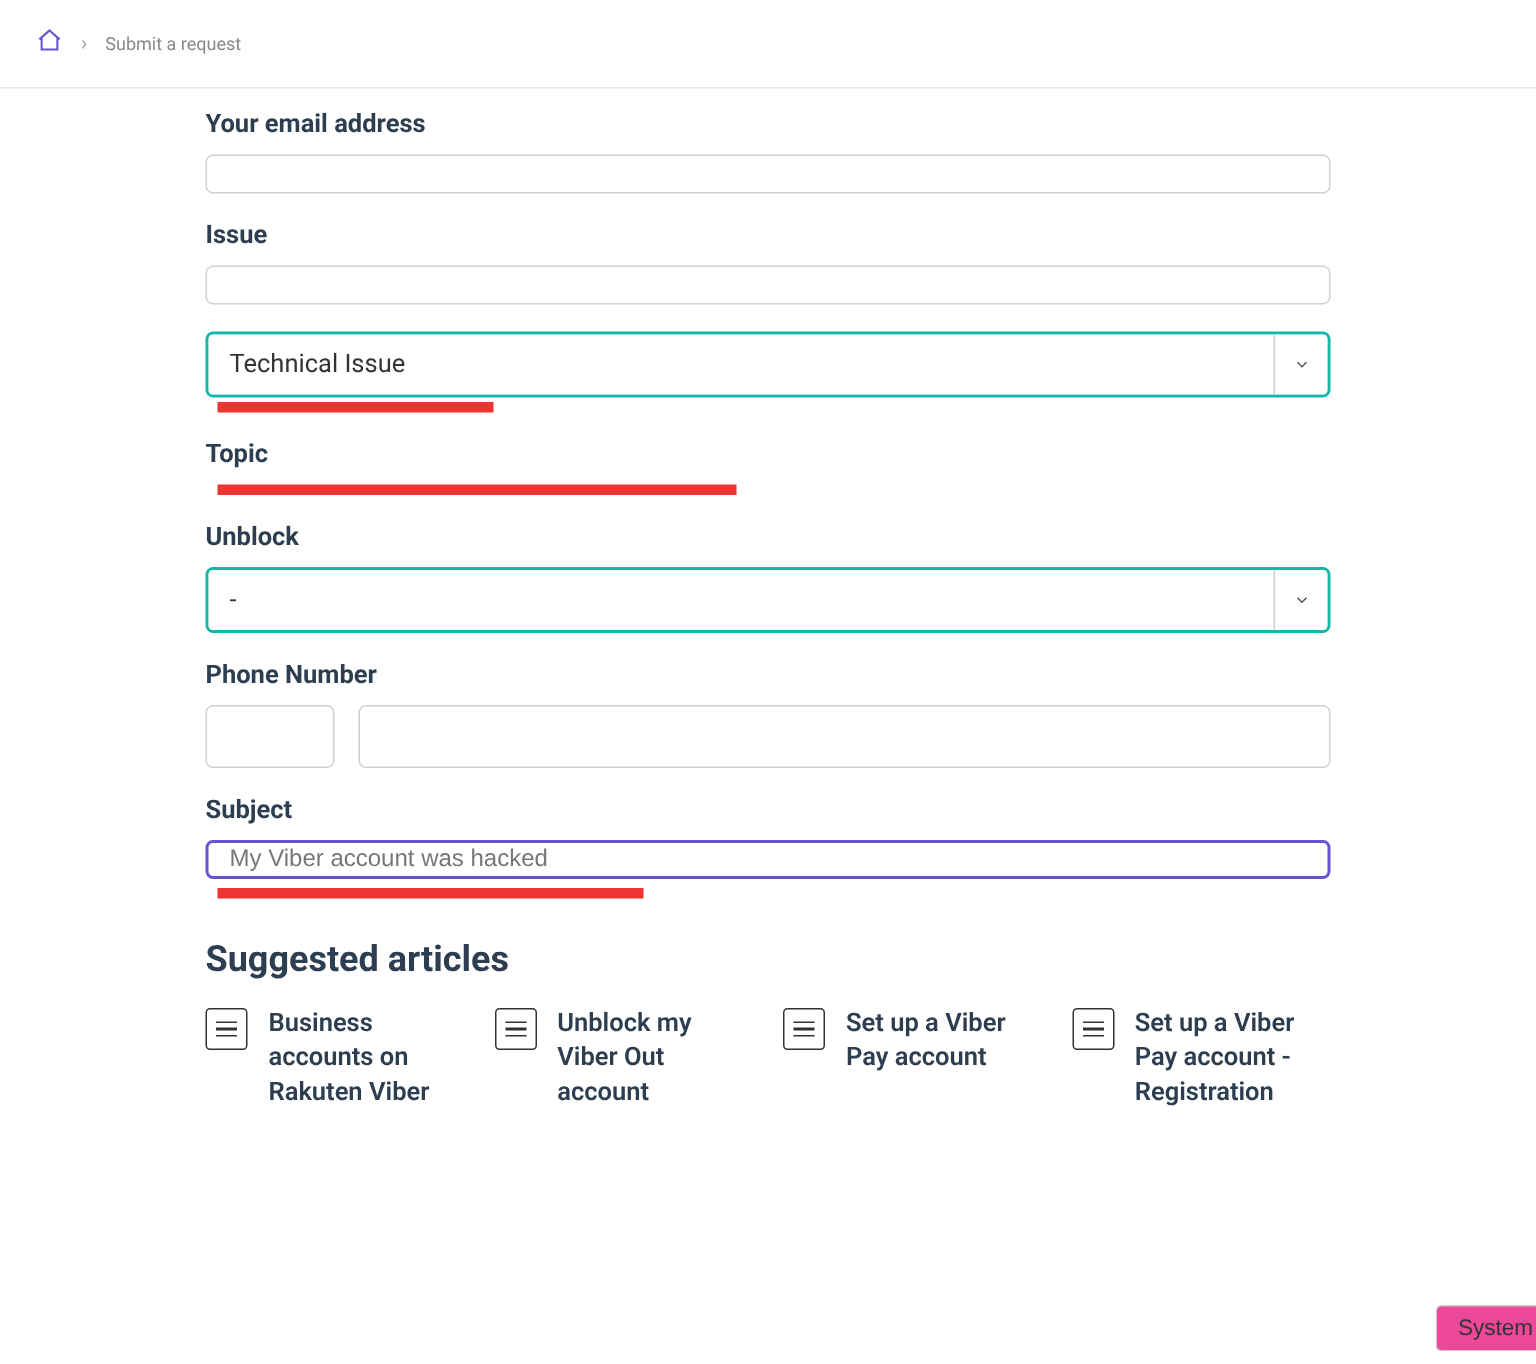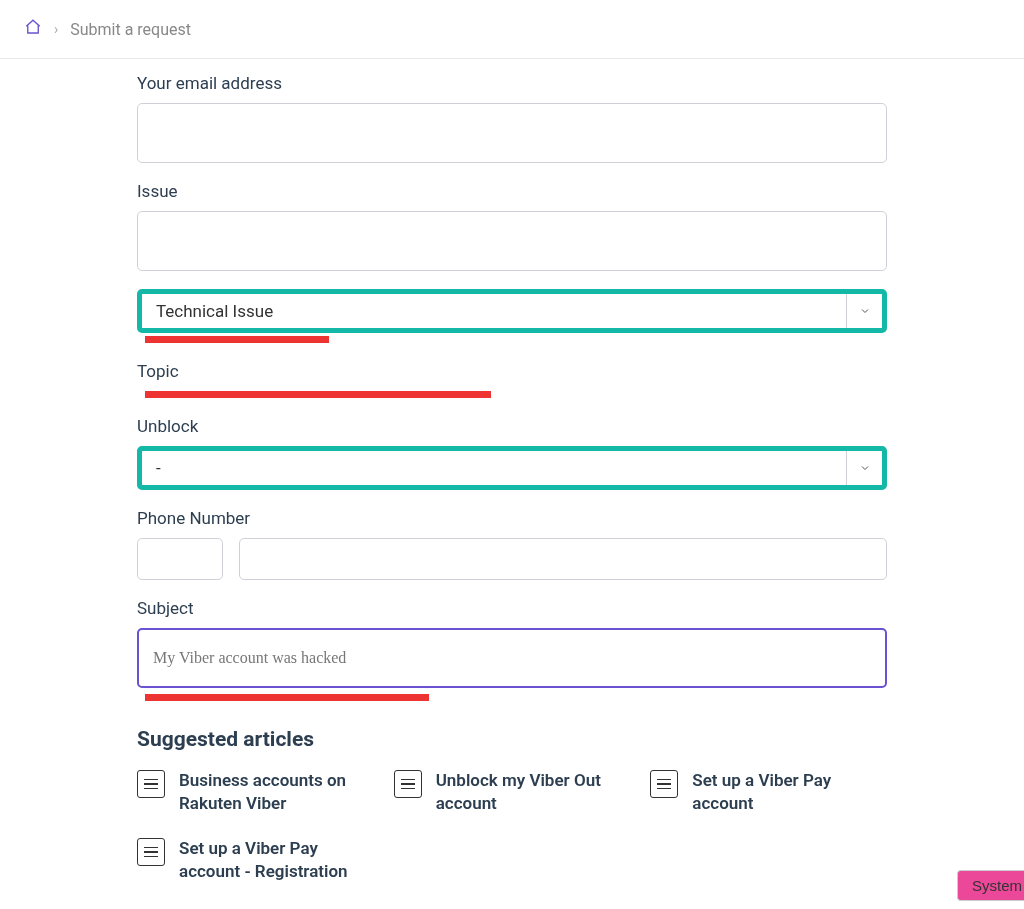--- a/index.html
+++ b/index.html
@@ -29,54 +29,54 @@
       stroke: #6b52d0;
       fill: none;
       stroke-width: 1.8;
     }
     .breadcrumb-separator {
       color: #aaa;
       font-size: 14px;
     }
     .breadcrumb-current {
       color: #888;
-      font-size: 16px;
+      font-size: 12px;
     }
     .form-container {
       width: 750px;
       margin: 0 auto;
       padding-top: 14px;
     }
     .field-group {
       margin-bottom: 18px;
     }
     .field-label {
       display: block;
       color: #2c3e50;
       font-size: 17px;
       margin-bottom: 10px;
+      font-weight: bold;
     }
     .text-input {
       width: 100%;
-      height: 60px;
+      height: 26px;
       border: 1px solid #d0d0d8;
       border-radius: 5px;
       padding: 0 14px;
       font-size: 16px;
       color: #333;
       background: #fff;
-      font-family: Liberation Serif, serif;
     }
     .text-input.focused {
       border: 2px solid #6b52d0;
     }
     .select-wrap {
       display: flex;
       width: 100%;
-      border: 5px solid #14b8a6;
+      border: 2px solid #14b8a6;
       border-radius: 5px;
       overflow: hidden;
       height: 44px;
     }
     .select-value {
       flex: 1;
       padding: 0 14px;
       display: flex;
       align-items: center;
       font-size: 17px;
@@ -118,29 +118,29 @@
       background: #fff;
     }
     .phone-number {
       flex: 1;
       height: 42px;
       border: 1px solid #d0d0d8;
       border-radius: 5px;
       background: #fff;
     }
     .suggested-heading {
-      font-size: 21px;
+      font-size: 24px;
       font-weight: 700;
       color: #2c3e50;
       margin-top: 26px;
       margin-bottom: 18px;
     }
     .suggested-grid {
       display: grid;
-      grid-template-columns: 1fr 1fr 1fr;
+      grid-template-columns: 1fr 1fr 1fr 1fr;
       gap: 22px 20px;
     }
     .suggested-item {
       display: flex;
       align-items: flex-start;
       gap: 14px;
     }
     .article-icon {
       width: 28px;
       height: 28px;

